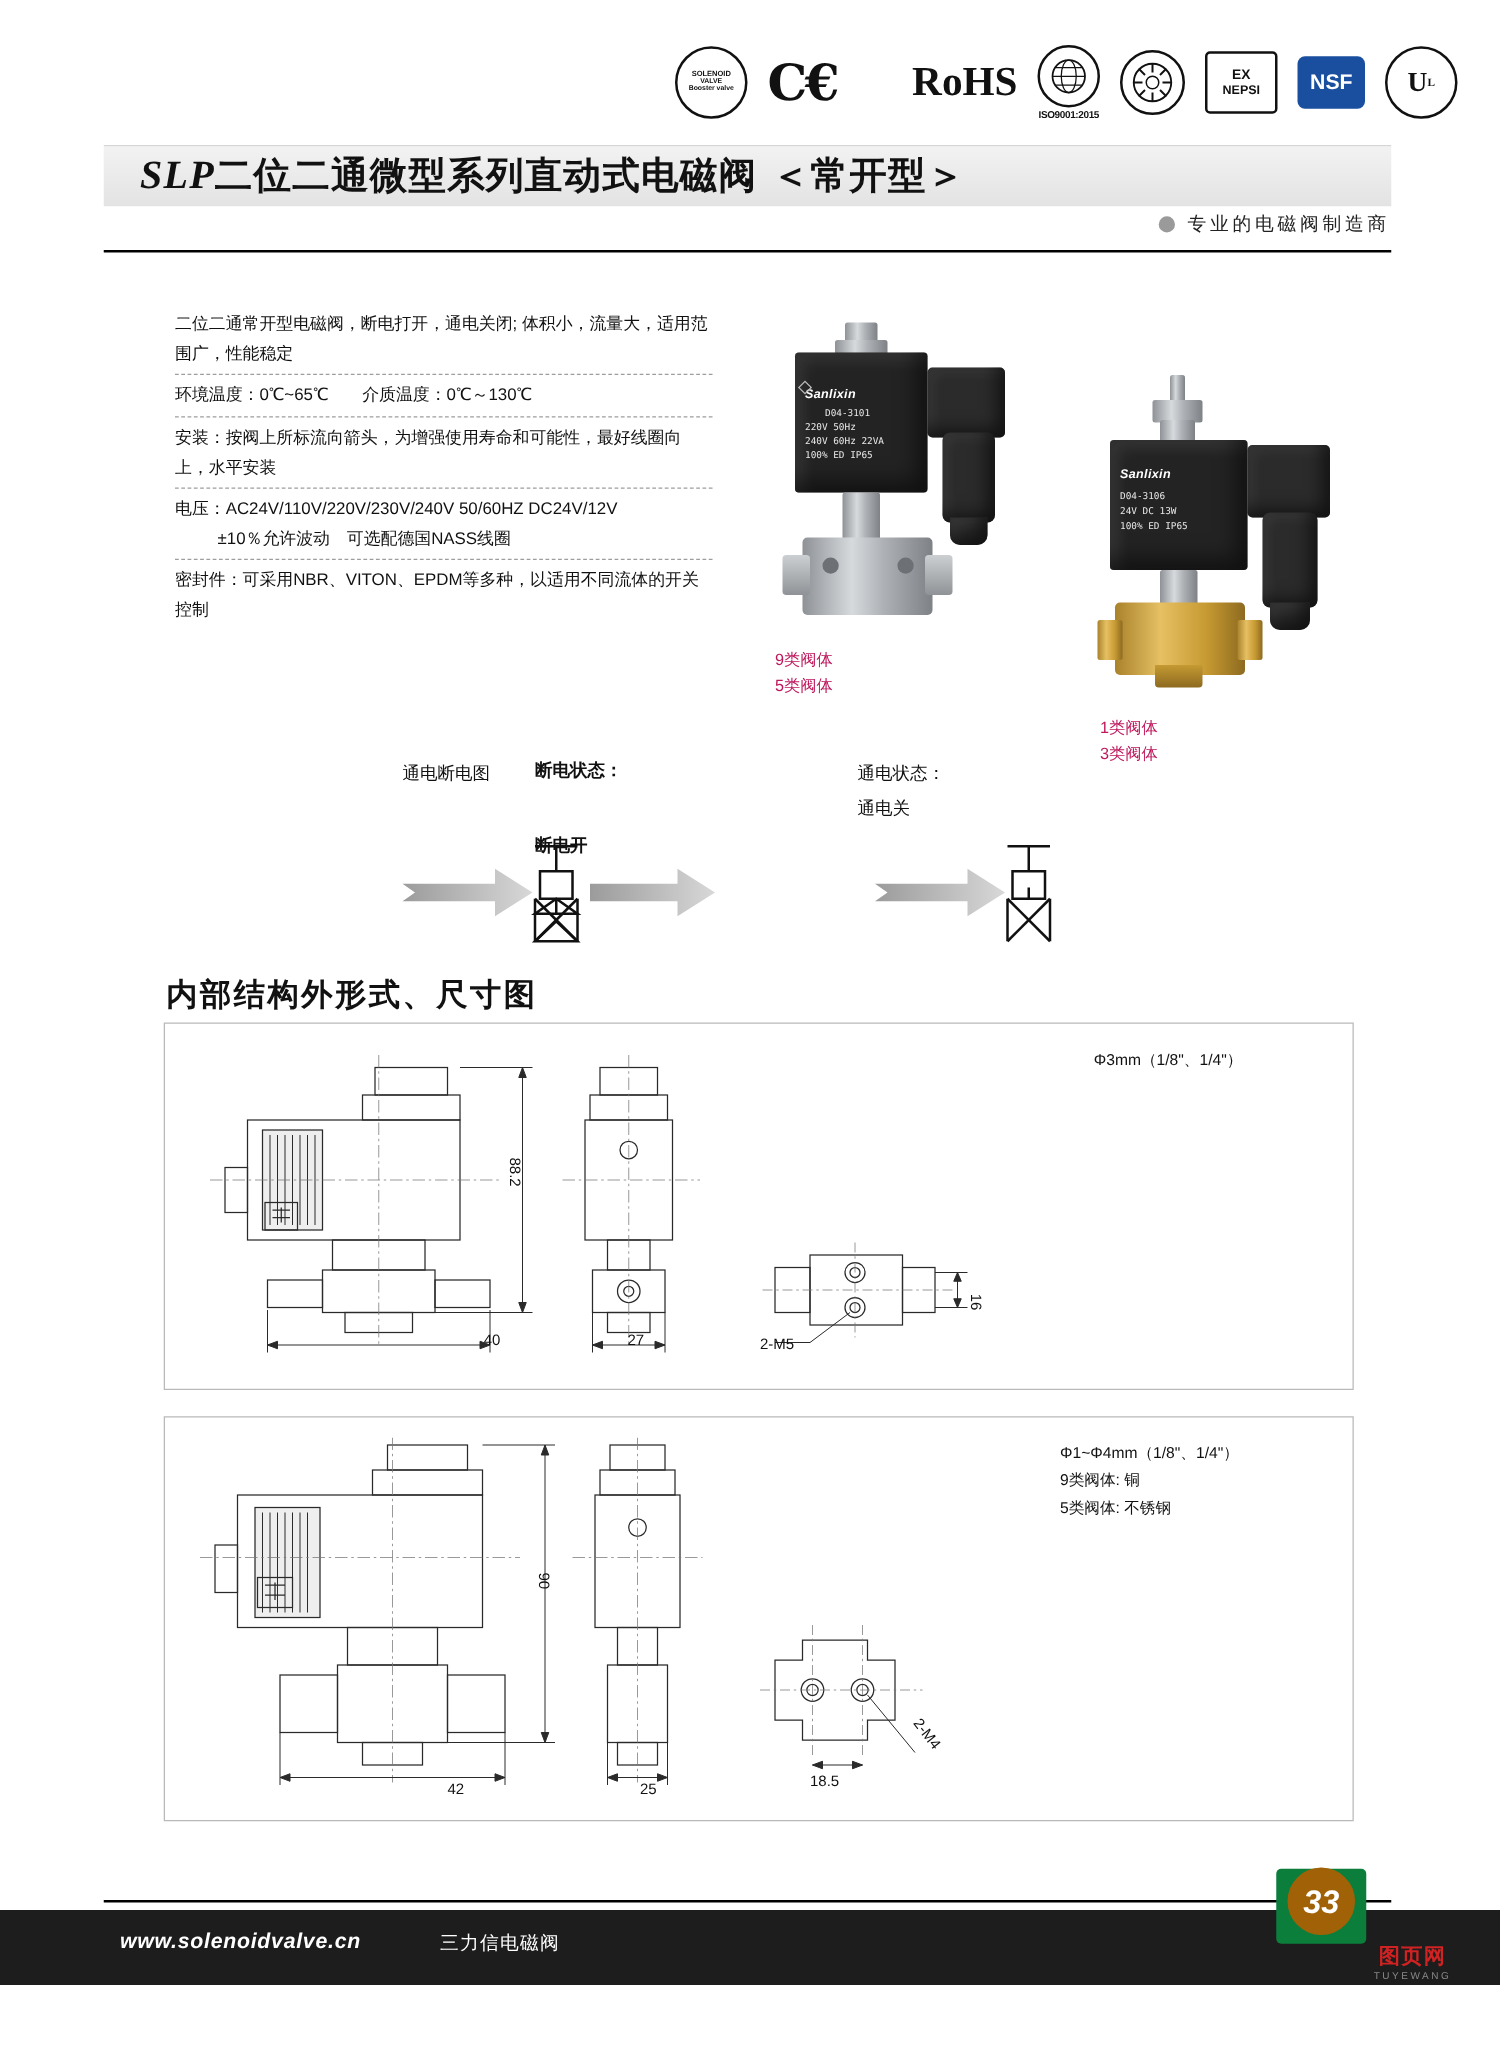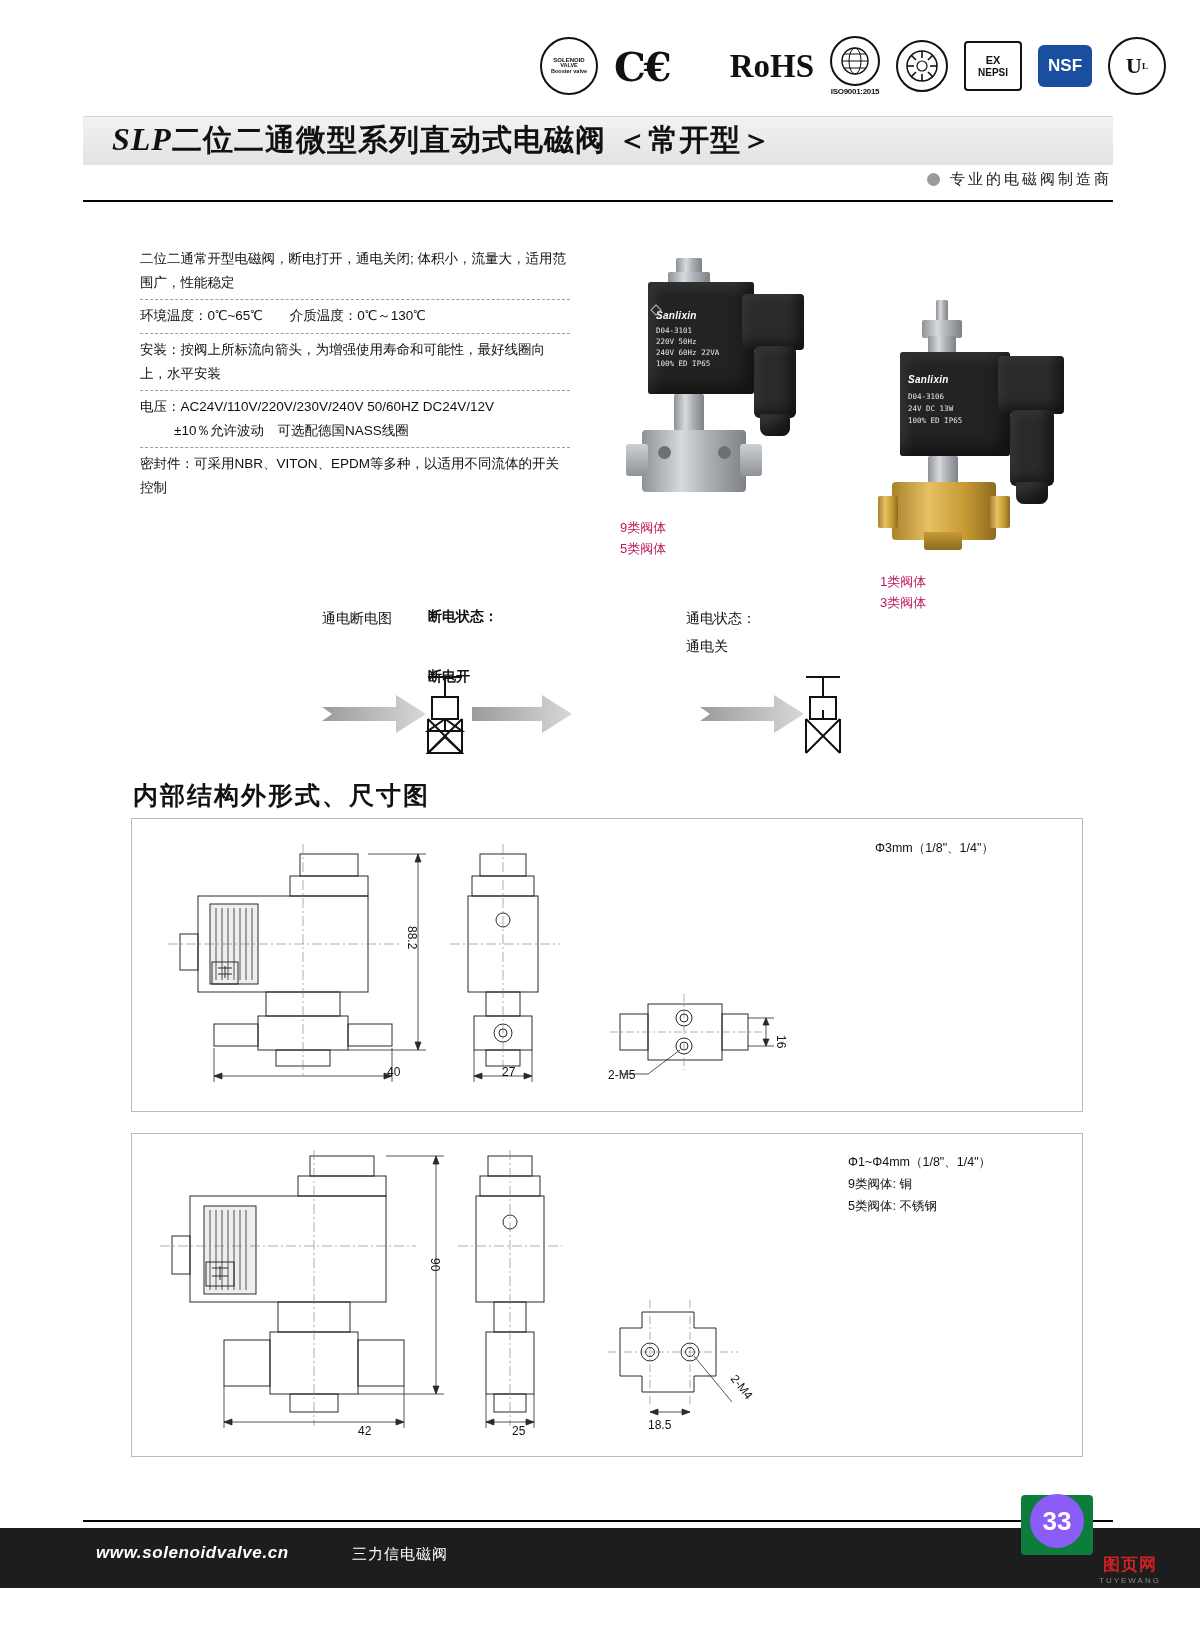--- a/index.html
+++ b/index.html
@@ -82,21 +82,21 @@
 
   
   .photoA{position:absolute;left:614px;top:258px;width:240px;height:260px;}
   .photoB{position:absolute;left:872px;top:300px;width:230px;height:275px;}
   .cap{position:absolute;font-size:13px;color:#be185d;text-align:left;line-height:1.6;}
   .capA{left:620px;top:518px;width:180px;}
   .capB{left:880px;top:572px;width:180px;}
 
   
   .coil{position:absolute;background:#232323;border-radius:3px;
-        box-shadow:inset -8px -8px 18px rgba(0,0,0,.55), inset 6px 6px 12px rgba(255,255,255,.10);margin-left:12px;}
+        box-shadow:inset -8px -8px 18px rgba(0,0,0,.55), inset 6px 6px 12px rgba(255,255,255,.10);}
   .coil .lbl{position:absolute;color:#e8e8e8;font-size:7.5px;line-height:1.35;font-family:"DejaVu Sans Mono",monospace;}
   .brand{position:absolute;color:#fff;font-size:10px;font-style:italic;font-weight:bold;letter-spacing:.3px;}
   .conn{position:absolute;background:#2b2b2b;border-radius:4px;
         box-shadow:inset -6px -6px 14px rgba(0,0,0,.6), inset 4px 4px 10px rgba(255,255,255,.08);}
   .steel{position:absolute;background:linear-gradient(to right,#8e9296,#d7dadd 38%,#aeb2b6 62%,#7e8286);border-radius:2px;}
   .brass{position:absolute;background:linear-gradient(to right,#a9822c,#e6c063 35%,#c79a32 70%,#8d6a20);border-radius:2px;}
   .symlabel{position:absolute;font-size:14px;color:#111;font-weight:bold;}
   .symlabel.normal{font-weight:normal;}
 
   
@@ -123,22 +123,22 @@
   }
   .footer-top-line{position:absolute;left:83px;top:1520px;width:1030px;height:2px;background:#000;}
   .foot-url{position:absolute;left:96px;top:1543px;color:#fff;font-size:17px;font-style:italic;font-weight:bold;letter-spacing:.6px;}
   .foot-cn{position:absolute;left:352px;top:1545px;color:#fff;font-size:15px;letter-spacing:1px;}
   .pagebadge{
     position:absolute;left:1021px;top:1495px;width:72px;height:60px;
     background:#0b7e3b;border-radius:4px;
   }
   .pagenum{
     position:absolute;left:1030px;top:1494px;width:54px;height:54px;border-radius:50%;
-    background:#8b5cf6;color:#fff;font-size:26px;font-weight:bold;
-    display:flex;align-items:center;justify-content:center;
+    background:#a16207;color:#fff;font-size:26px;font-weight:bold;
+    display:flex;align-items:center;justify-content:center;font-style:italic;
   }
   .watermark{position:absolute;left:1103px;top:1553px;font-size:17px;color:#cf2222;font-weight:bold;letter-spacing:1px;}
   .wm-sub{position:absolute;left:1099px;top:1576px;font-size:8px;color:#888;letter-spacing:2px;}
 
   svg{display:block;}
 </style>
 </head>
 <body>
 
 <div class="page">
@@ -214,21 +214,21 @@
     <div class="row">密封件：可采用NBR、VITON、EPDM等多种，以适用不同流体的开关控制</div>
   </div>
 
   <div class="photoA">
 
     <div class="steel" style="left:62px;top:0px;width:26px;height:16px;"></div>
     <div class="steel" style="left:54px;top:14px;width:42px;height:12px;"></div>
 
     <div class="coil" style="left:22px;top:24px;width:106px;height:112px;">
       <div class="brand" style="left:8px;top:28px;">Sanlixin</div>
-      <div class="lbl" style="left:8px;top:44px;">D04-3101</div>
+      <div class="lbl" style="left:24px;top:44px;">D04-3101</div>
       <div class="lbl" style="left:8px;top:55px;">220V  50Hz</div>
       <div class="lbl" style="left:8px;top:66px;">240V 60Hz 22VA</div>
       <div class="lbl" style="left:8px;top:77px;">100% ED  IP65</div>
       <div style="position:absolute;left:4px;top:24px;width:6px;height:6px;border:1px solid #bbb;transform:rotate(45deg);"></div>
     </div>
 
     <div class="conn" style="left:128px;top:36px;width:62px;height:56px;"></div>
     <div class="conn" style="left:140px;top:88px;width:42px;height:72px;border-radius:6px;"></div>
     <div class="conn" style="left:146px;top:156px;width:30px;height:22px;border-radius:0 0 8px 8px;"></div>
 

